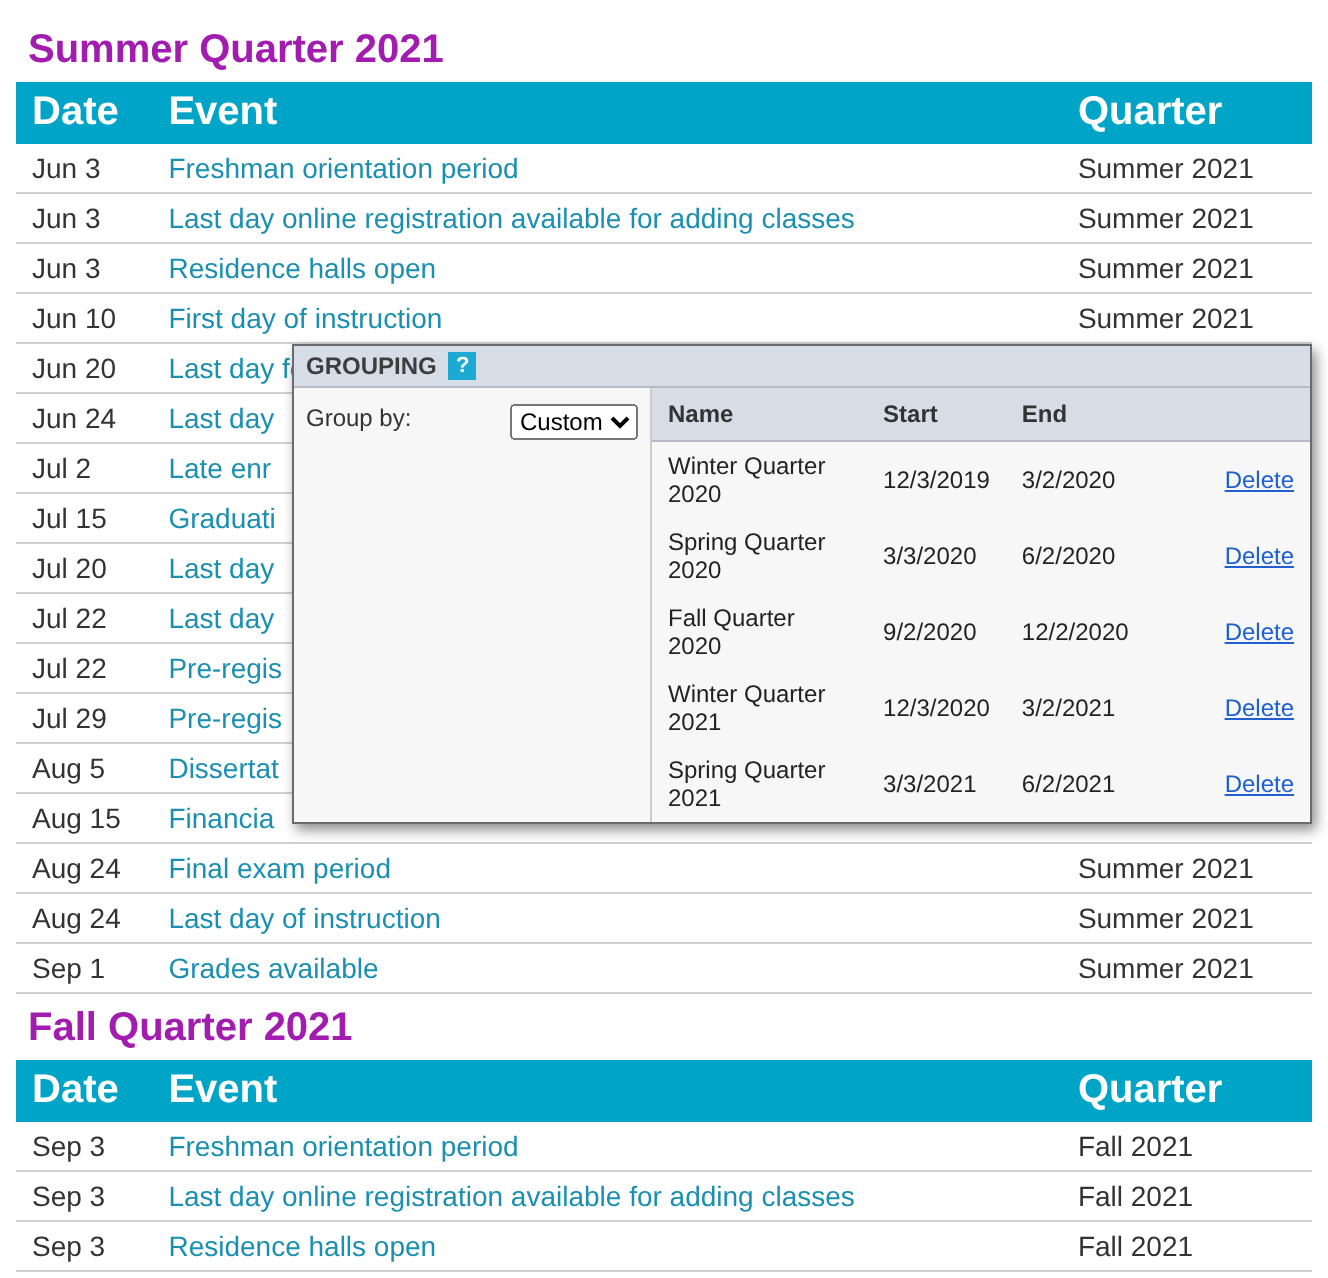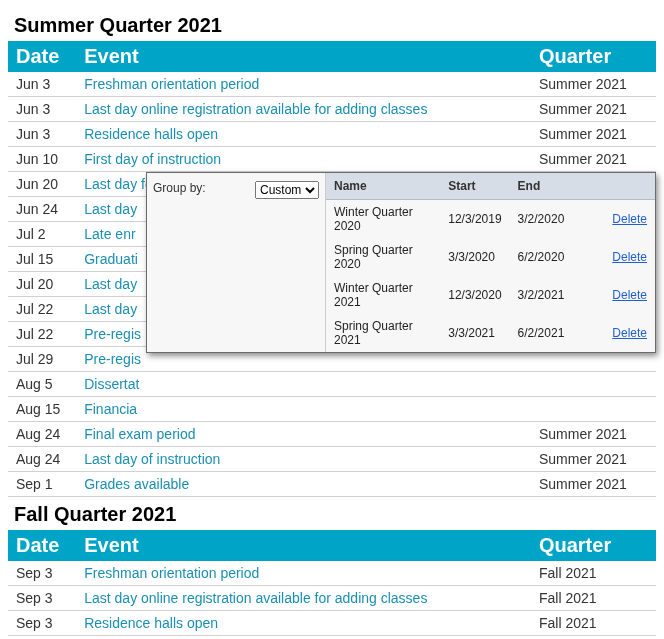--- a/index.html
+++ b/index.html
@@ -7,21 +7,21 @@
     margin: 0;
     padding: 8px;
     font-family: "Segoe UI", Arial, sans-serif;
     background: #fff;
     position: relative;
     width: 664px;
   }
   .section-heading {
     font-size: 20px;
     font-weight: 600;
-    color: #000000;
+    color: #a21caf;
     margin: 6px 0 4px 6px;
   }
   table.events {
     width: 100%;
     border-collapse: collapse;
     table-layout: fixed;
   }
   table.events thead tr {
     background: #00a4c7;
     color: #fff;
@@ -263,20 +263,24 @@
         <tr>
           <td>Sep 5</td>
           <td><a href="#" class="event-link">Commencement ceremony</a></td>
           <td>Fall 2021</td>
         </tr>
       </tbody>
     </table>
   </div>
 
 <div class="popup">
+  <div class="popup-header">
+    <span>GROUPING</span>
+    <span class="help-icon">?</span>
+  </div>
   <div class="popup-body">
     <div class="popup-left">
       <label>Group by:</label>
       <select>
         <option>Custom</option>
       </select>
     </div>
     <div class="popup-right">
       <table class="group">
         <thead>
@@ -294,20 +298,26 @@
               <td>3/2/2020</td>
               <td class="del"><a href="#">Delete</a></td>
             </tr>
             <tr>
               <td>Spring Quarter 2020</td>
               <td>3/3/2020</td>
               <td>6/2/2020</td>
               <td class="del"><a href="#">Delete</a></td>
             </tr>
             <tr>
+              <td>Fall Quarter 2020</td>
+              <td>9/2/2020</td>
+              <td>12/2/2020</td>
+              <td class="del"><a href="#">Delete</a></td>
+            </tr>
+            <tr>
               <td>Winter Quarter 2021</td>
               <td>12/3/2020</td>
               <td>3/2/2021</td>
               <td class="del"><a href="#">Delete</a></td>
             </tr>
             <tr>
               <td>Spring Quarter 2021</td>
               <td>3/3/2021</td>
               <td>6/2/2021</td>
               <td class="del"><a href="#">Delete</a></td>

